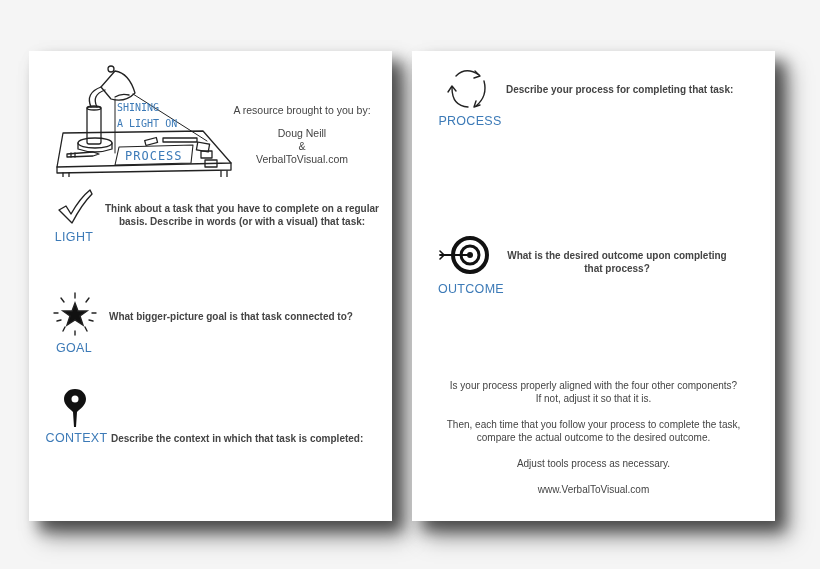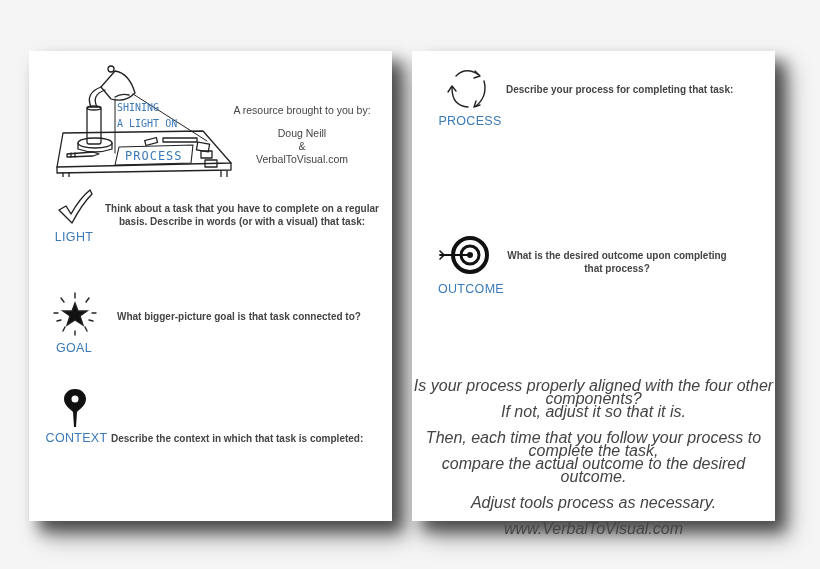--- a/index.html
+++ b/index.html
@@ -20,21 +20,21 @@
   .label {
     position:absolute; color:#3c7ab7; font-size:12.5px; letter-spacing:0.3px;
     text-align:center;
   }
   .body-text { position:absolute; font-size:10px; line-height:13px; color:#444; text-align:center;font-weight:bold; }
   .icon svg { display:block; }
 
   .credit { position:absolute; left:198px; top:53px; width:150px; text-align:center; font-size:10.5px; line-height:13px; color:#444; }
   .credit .line1 { margin-bottom:10px; }
 
-  .footer-block { position:absolute; left:0; width:363px; text-align:center; font-size:16px; line-height:13px; color:#444;font-style:italic; }
+  .footer-block { position:absolute; left:0; width:363px; text-align:center; font-size:10px; line-height:13px; color:#444; }
   .para { margin:0 0 13px 0; }
 </style>
 </head>
 <body>
 
 <div id="page-left" class="page">
 
   <div class="abs icon" style="left:24px; top:12px;">
     <svg width="182" height="114" viewBox="0 0 182 114" fill="none" stroke="#222" stroke-width="1.3" stroke-linecap="round" stroke-linejoin="round">
 
@@ -89,21 +89,21 @@
   <div class="label" style="left:17px; top:179px; width:56px;">LIGHT</div>
   <div class="body-text" style="left:72px; top:151px; width:282px;">Think about a task that you have to complete on a regular basis. Describe in words (or with a visual) that task:</div>
 
   <div class="abs icon" style="left:23px; top:240px;">
     <svg width="46" height="46" viewBox="0 0 46 46" stroke="#222" stroke-width="1.4" stroke-linecap="round">
       <polygon points="23,12 26,20 35,20 28,25 31,34 23,29 15,34 18,25 11,20 20,20" fill="#111"></polygon>
       <path d="M23 2 L23 7 M9 7 L12 11 M37 7 L34 11 M2 22 L6 22 M40 22 L44 22 M5 30 L9 29 M41 30 L37 29 M11 40 L13 36 M35 40 L33 36 M23 40 L23 44"></path>
     </svg>
   </div>
   <div class="label" style="left:17px; top:290px; width:56px;">GOAL</div>
-  <div class="body-text" style="left:80px; top:259px; width:270px; text-align:left;margin-left:8px;">What bigger-picture goal is that task connected to?</div>
+  <div class="body-text" style="left:80px; top:259px; width:270px; text-align:left;">What bigger-picture goal is that task connected to?</div>
 
   <div class="abs icon" style="left:35px; top:337px;">
     <svg width="22" height="40" viewBox="0 0 22 40">
       <path d="M11 1 C4 1 0 6 0 11 C0 17 6 21 9 24 L10 39 L12 39 L13 24 C16 21 22 17 22 11 C22 6 18 1 11 1 Z" fill="#111"></path>
       <circle cx="11" cy="11" r="3.5" fill="#fff"></circle>
     </svg>
   </div>
   <div class="label" style="left:10px; top:380px; width:75px;">CONTEXT</div>
   <div class="body-text" style="left:82px; top:355px; width:270px; text-align:left;margin-top:26px;">Describe the context in which that task is completed:</div>
 </div>

